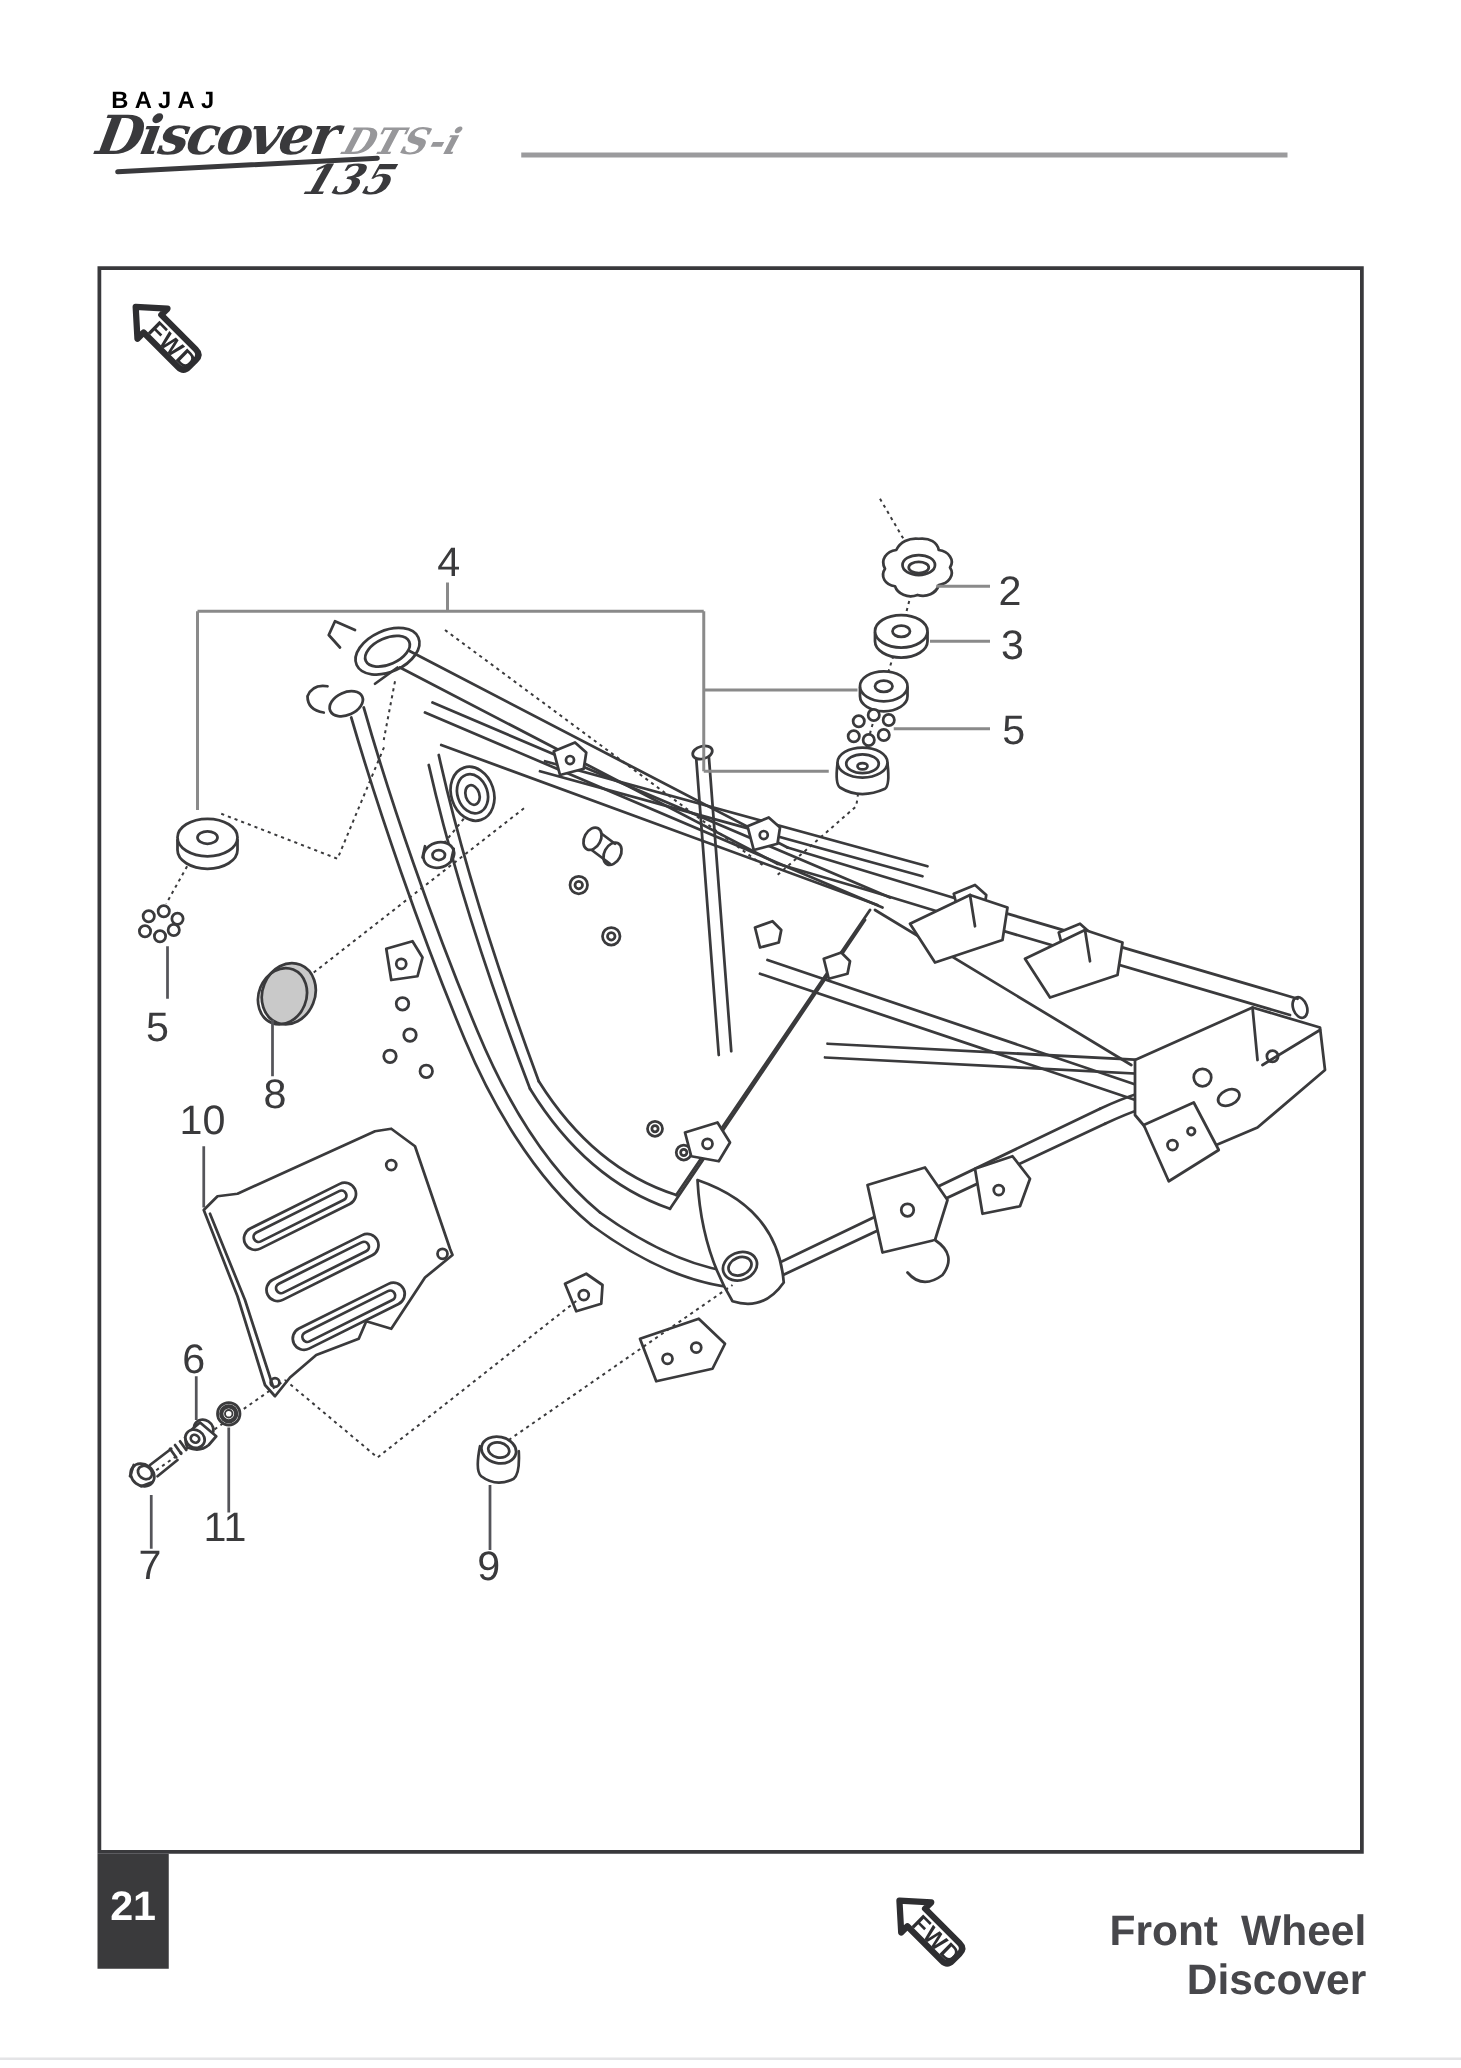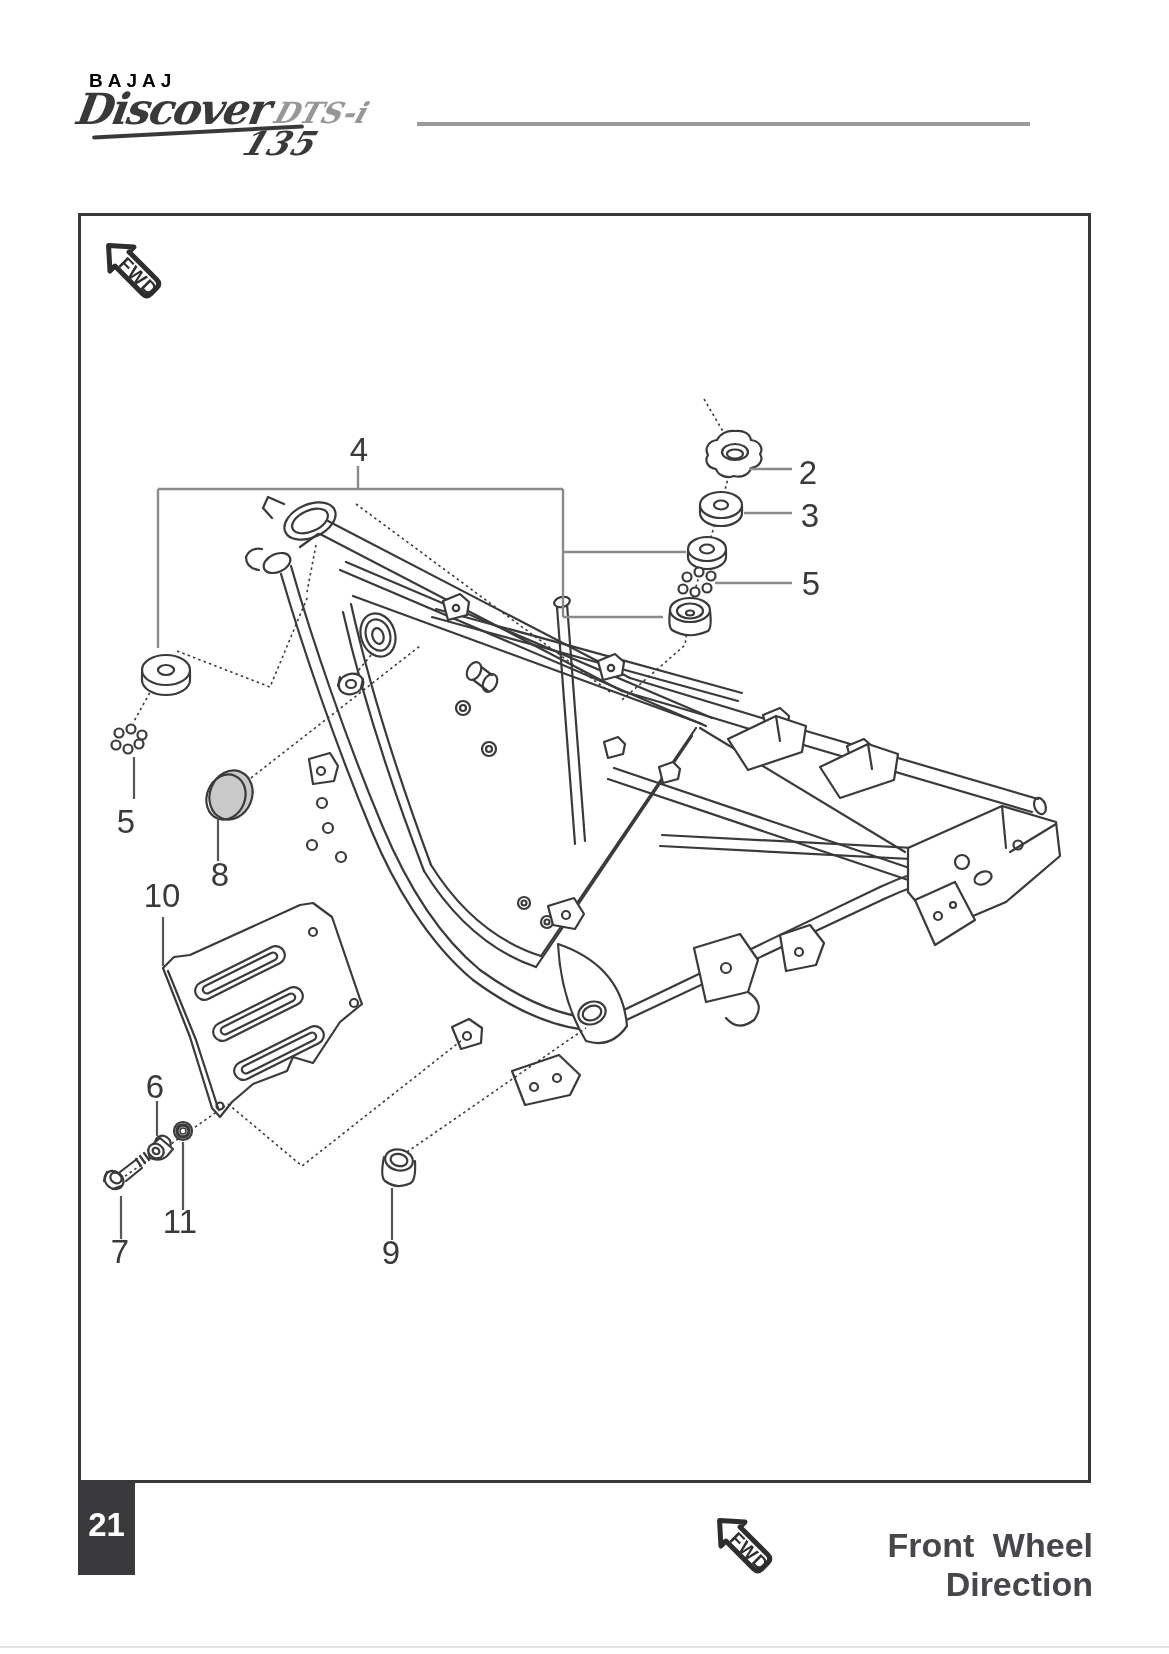--- a/index.html
+++ b/index.html
@@ -366,14 +366,14 @@
 
   <g transform="translate(745,1546) rotate(-45)">
     <path d="M0,-36 L17,-17 L10,-17 L10,22 Q10,28 4,28 L-4,28 Q-10,28 -10,22 L-10,-17 L-17,-17 Z" fill="#ffffff" stroke="#2e2e31" stroke-width="5" stroke-linejoin="round"></path>
     <text class="fwd-label" transform="rotate(90)" x="-16" y="7.5" font-size="19" fill="#2e2e31">FWD</text>
   </g>
 </svg>
 
 <div class="page-tab">
   <span>21</span>
 </div>
-<div class="footer-caption">Front Wheel Direction</div>
+<div class="footer-caption">Front Wheel Discover</div>
 <div class="page-bottom-edge"></div>
 
 </body></html>

